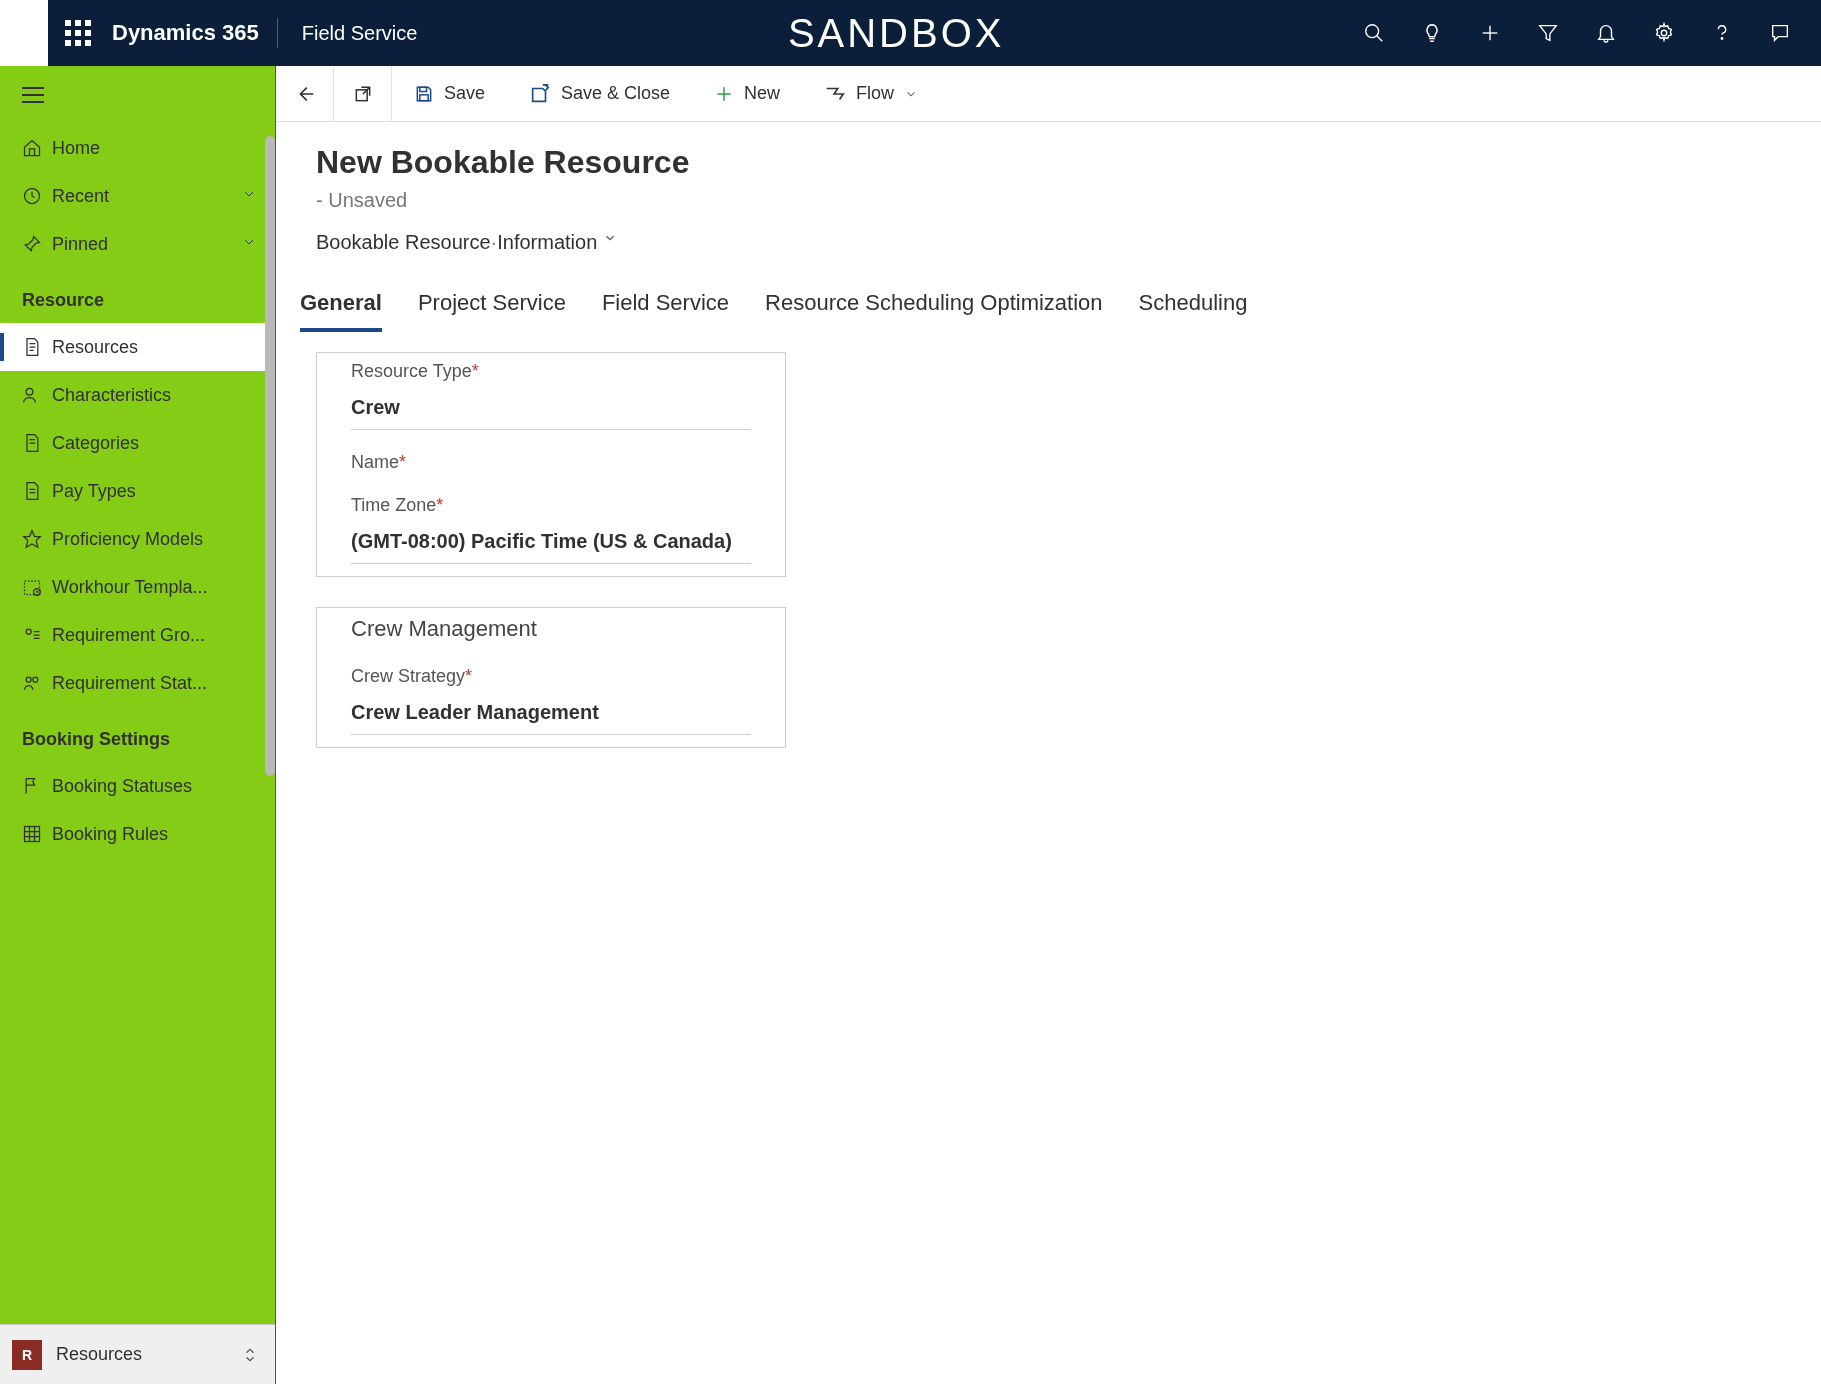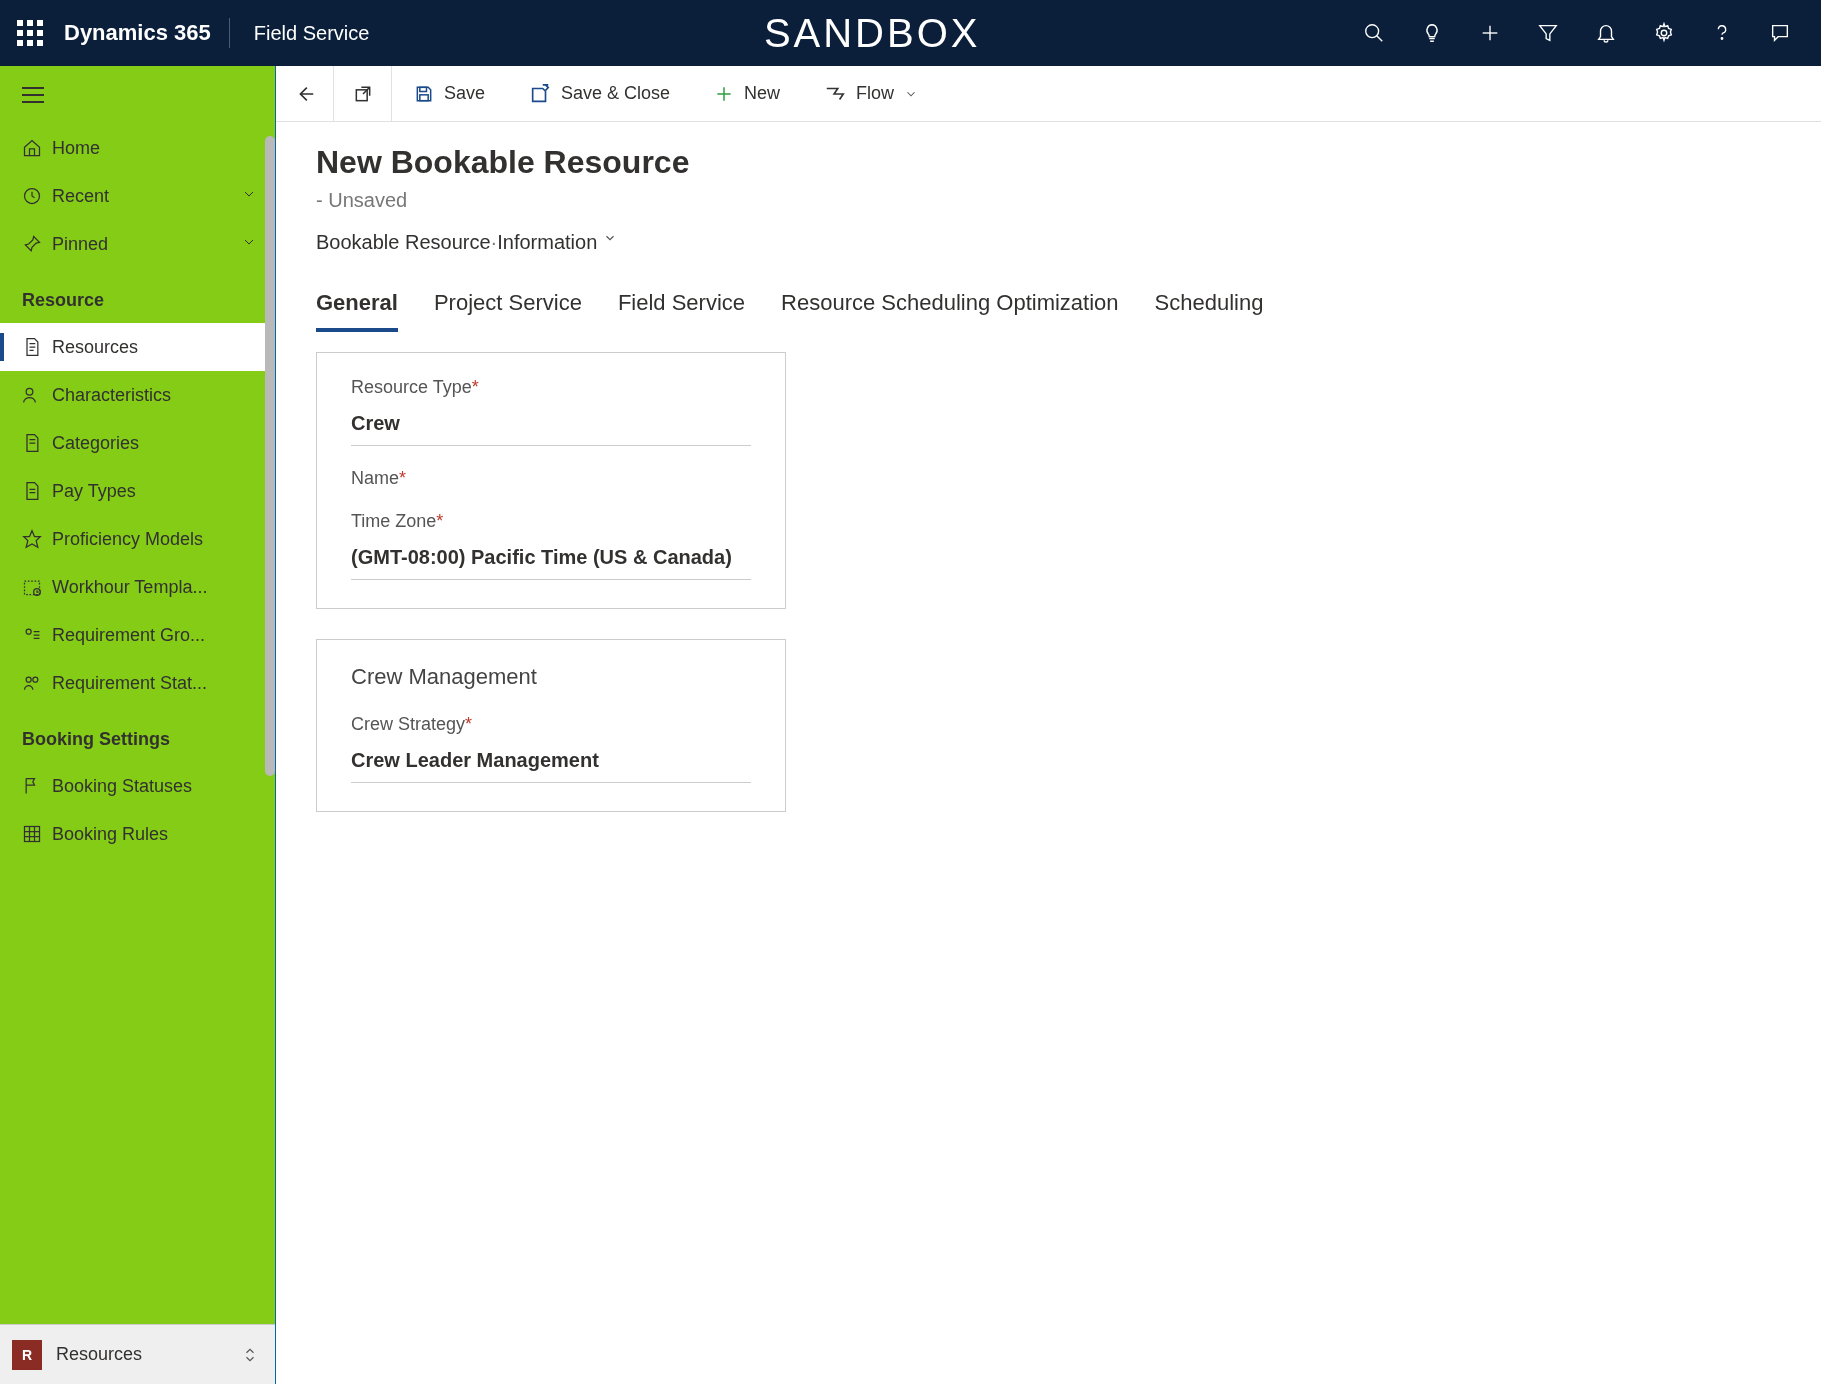--- a/index.html
+++ b/index.html
@@ -1,19 +1,19 @@
 <!DOCTYPE html>
 <html><head>
 <meta charset="utf-8">
 <style>
   * { box-sizing: border-box; margin: 0; padding: 0; }
   body { font-family: "Segoe UI", -apple-system, Arial, sans-serif; height: 100vh; display: flex; flex-direction: column; background:#fff; color:#323130; }
 
   
-  .topbar { background:#0b1f3a; height:66px; display:flex; align-items:center; color:#fff; flex-shrink:0; }
+  .topbar { background:#0b1f3a; height:66px; display:flex; align-items:center; color:#fff; flex-shrink:0;margin-left:48px; }
   .topbar .waffle { width:60px; display:flex; align-items:center; justify-content:center; cursor:pointer; }
   .waffle-grid { display:grid; grid-template-columns:repeat(3,6px); grid-template-rows:repeat(3,6px); gap:4px; }
   .waffle-grid span { background:#fff; width:6px; height:6px; }
   .brand { font-size:22px; font-weight:600; padding:0 18px 0 4px; white-space:nowrap; }
   .top-divider { width:1px; height:30px; background:#4a5b73; }
   .module { font-size:20px; padding:0 24px; white-space:nowrap; }
   .topbar-center { flex:1; text-align:center; font-size:40px; letter-spacing:3px; font-weight:300; }
   .topbar-right { display:flex; align-items:center; gap:12px; padding-right:18px; }
   .topbar-right .icon-btn { width:46px; height:46px; display:flex; align-items:center; justify-content:center; cursor:pointer; }
   .topbar-right svg { stroke:#fff; fill:none; stroke-width:1.5; }
@@ -58,27 +58,27 @@
   
   .page-header { padding:22px 0 8px 40px; }
   .page-title-row { display:flex; align-items:baseline; gap:8px;flex-direction:column; }
   .page-title { font-size:32px; font-weight:600; }
   .unsaved { font-size:20px; color:#777; }
   .entity-row { margin-top:19px; font-size:20px; display:flex; align-items:center; gap:0; }
   .entity-row .dot { color:#777; }
   .form-selector { display:flex; align-items:flex-start; gap:6px; cursor:pointer; }
 
   
-  .tabs { display:flex; gap:36px; padding:28px 0 0 40px; border-bottom:none; }
+  .tabs { display:flex; gap:36px; padding:28px 0 0 24px; border-bottom:none; }
   .tab { font-size:22px; padding-bottom:12px; cursor:pointer; white-space:nowrap;}
   .tab.active { font-weight:600; border-bottom:4px solid #1a4a8a; }
 
   
   .form-body { padding:20px 40px; }
-  .section-card { border:1px solid #ccc; padding:24px 34px; width:470px; margin-bottom:30px; }
+  .section-card { border:1px solid #ccc; padding:8px 34px; width:470px; margin-bottom:30px; }
   .section-title { font-size:22px; color:#444; margin-bottom:24px; }
   .field { margin-bottom:22px; }
   .field-label { font-size:18px; color:#555; }
   .req { color:#c0392b; }
   .field-value { font-size:20px; font-weight:600; padding:14px 0 10px 0; border-bottom:1px solid #ccc; cursor:text;}
 </style>
 </head>
 <body>
 
 <div class="topbar">

